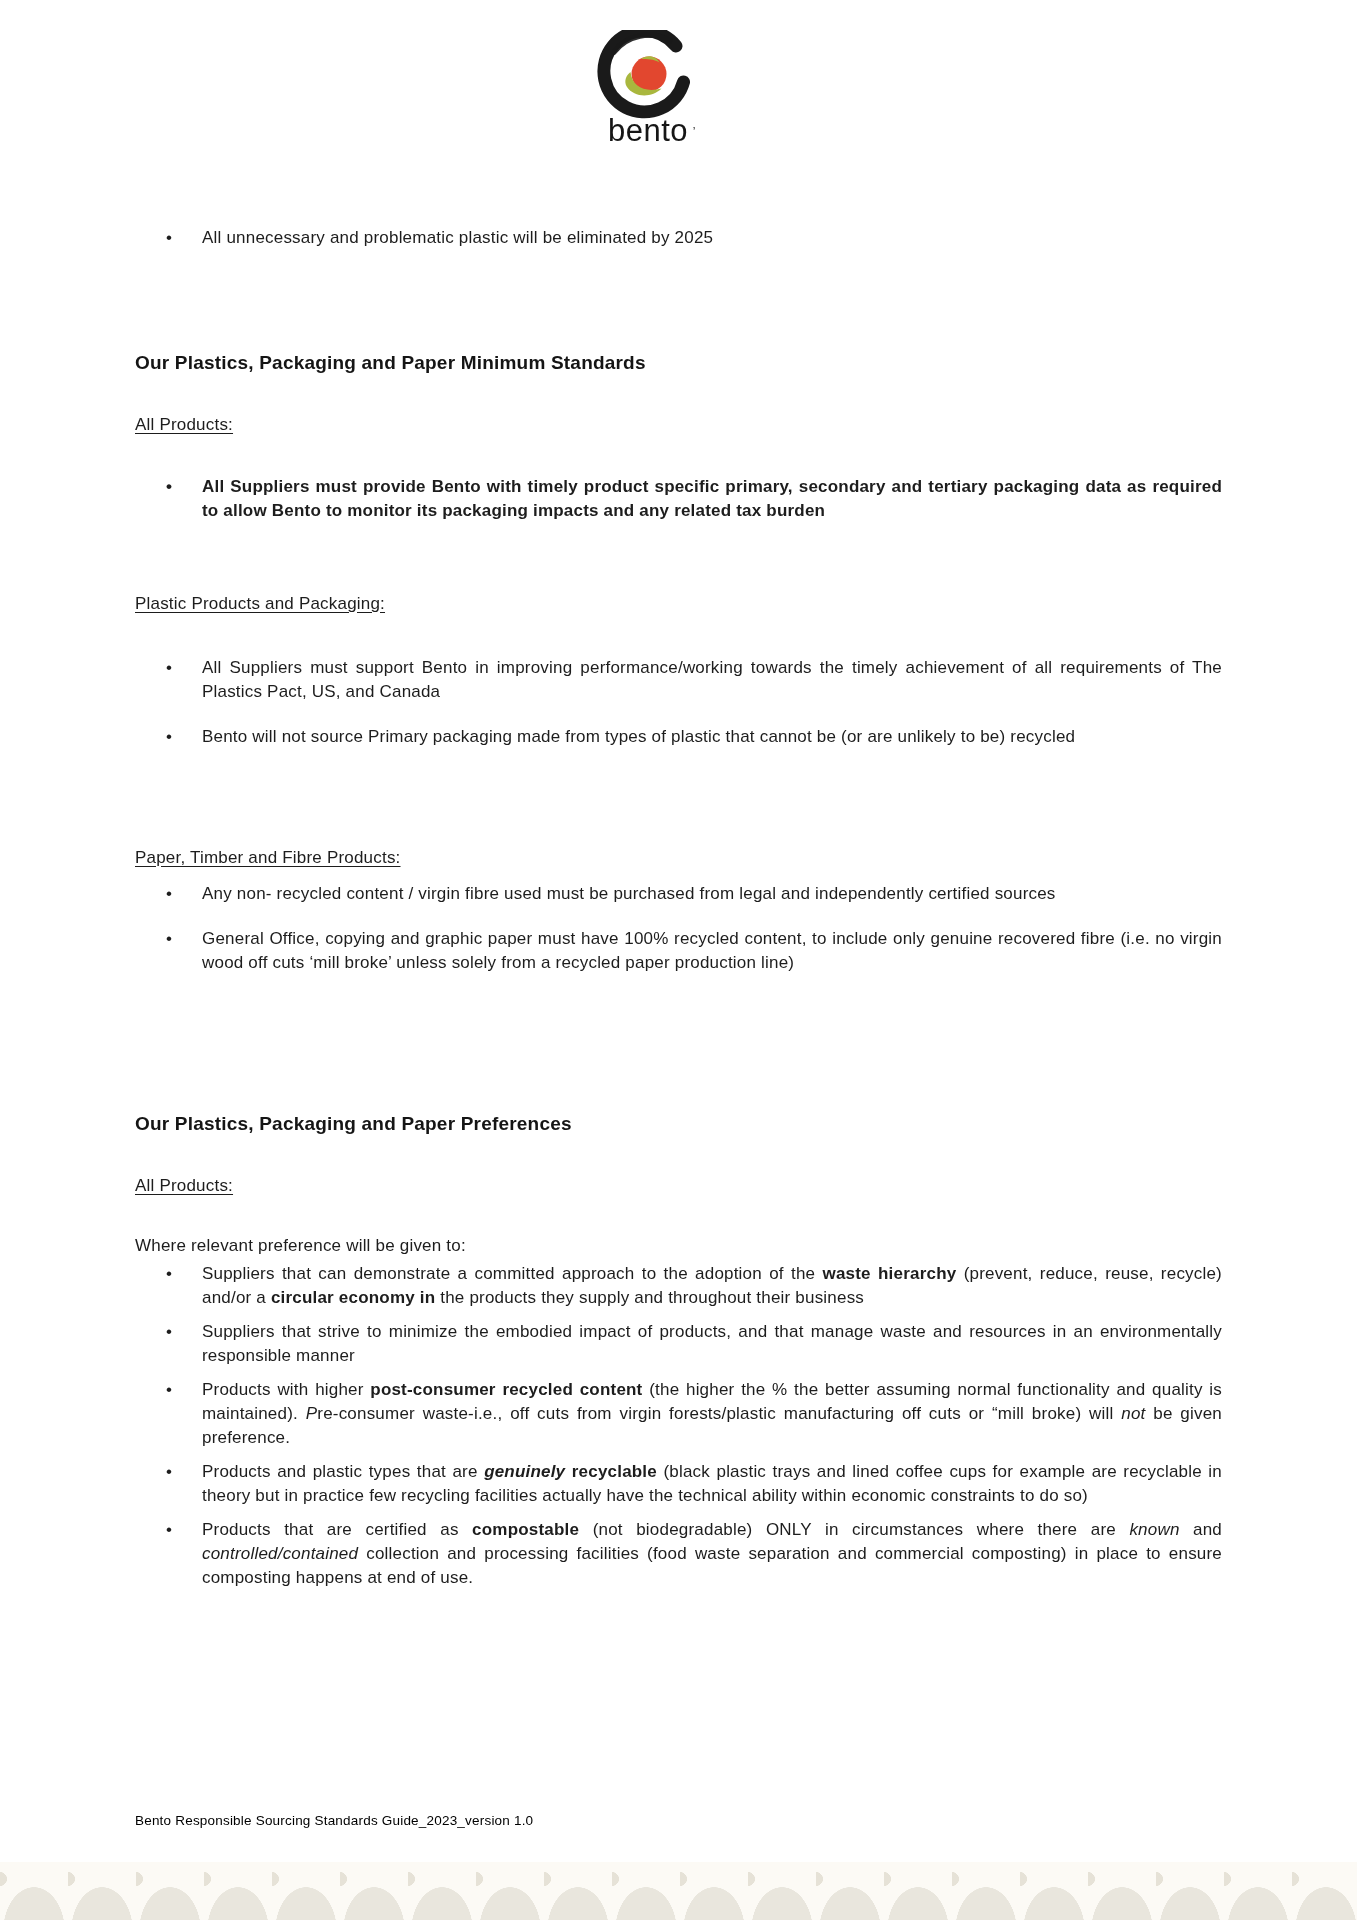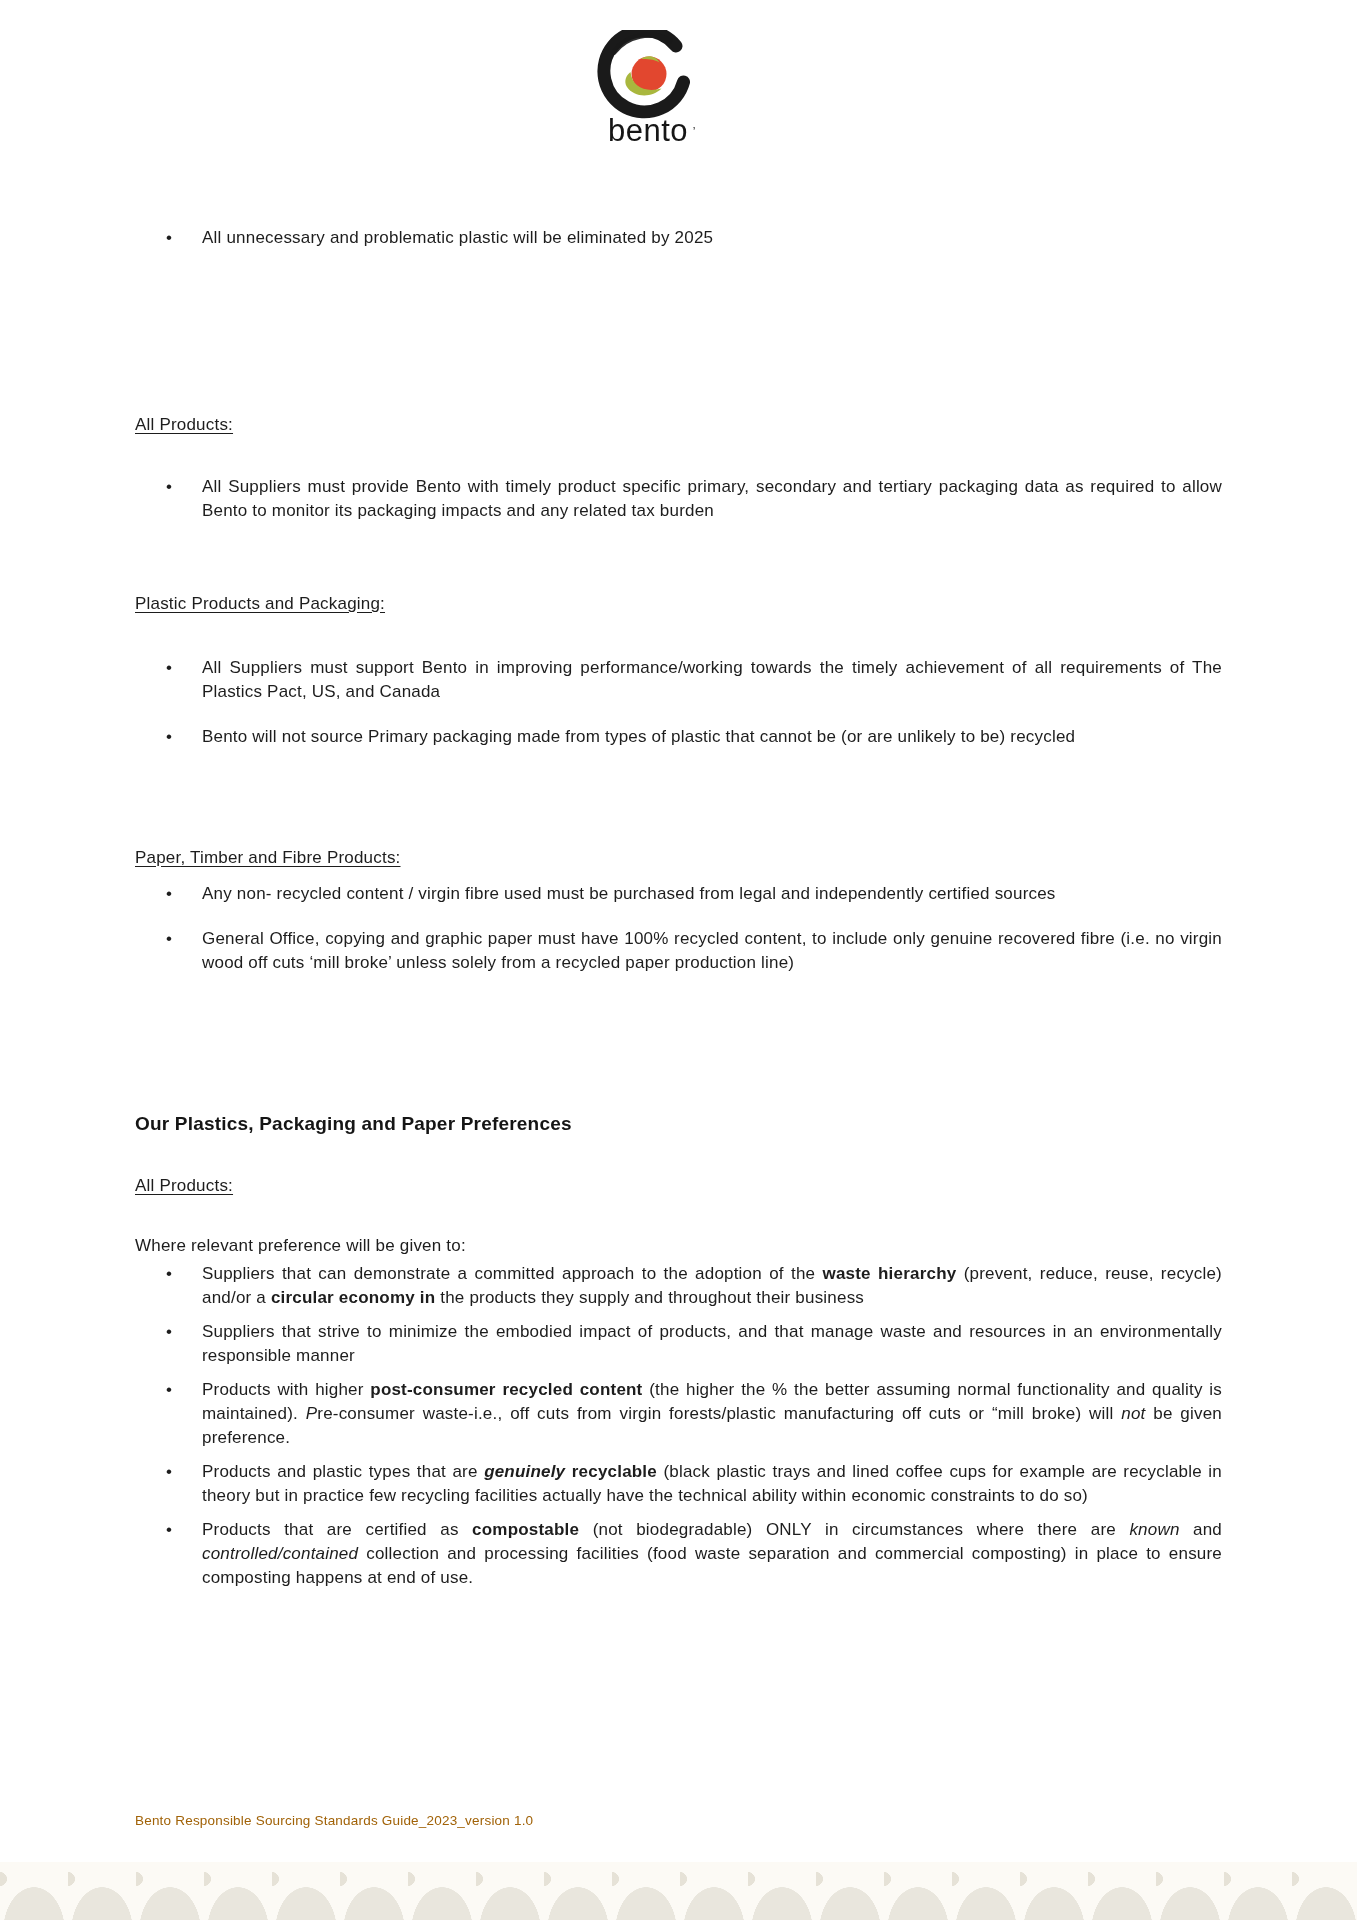--- a/index.html
+++ b/index.html
@@ -42,21 +42,21 @@
     font-size:17px;color:#1d1d1d;
   }
   ul.spaced > li + li{margin-top:38px;}
   ul.tight  > li + li{margin-top:21px;}
   ul.medium > li + li{margin-top:10px;}
   .b{font-weight:bold;}
   .i{font-style:italic;}
   
   .footer{
     position:absolute;left:135px;top:1812px;
-    font-size:13.5px;line-height:18px;color:#a16207;letter-spacing:0.2px;
+    font-size:13.5px;line-height:18px;color:#000000;letter-spacing:0.2px;
   }
   
   .band{
     position:absolute;left:0;right:0;bottom:0;height:58px;
     background-color:#fcfaf5;
     background-image:
       radial-gradient(circle 7px at 0px 17px, #e6e2d7 99%, rgba(230,226,215,0) 100%),
       radial-gradient(ellipse 31px 45px at 34px 70px, #e9e6dd 99%, rgba(233,230,221,0) 100%);
     background-size:68px 58px;
     background-repeat:repeat-x;
@@ -75,25 +75,26 @@
       <path d="M57.5 42 c 1.5 14.5 14.5 21 31 16.5 c -10 10 -27.5 9 -34.5 -1.5 c -3.5 -5.5 -1 -11.5 3.5 -15 z" fill="#a9b73e"></path>
       <path d="M68 29 c 6.5 -5 15.5 -3 18.5 3.5 c -6 -3.5 -12.5 -3.5 -18.5 -3.5 z" fill="#a9b73e"></path>
     </svg>
     <span class="wordmark"><span>bento</span><span class="tm">’</span></span>
   </div>
 
   <ul class="doc-list spaced block" style="top:226px;">
     <li><span>All unnecessary and problematic plastic will be eliminated by 2025</span></li>
   </ul>
 
+  <h2 class="doc-heading block" style="top:350px;">Our Plastics, Packaging and Paper Minimum Standards</h2>
 
   <div class="label block" style="top:413px;">
     <span>All Products:</span>
   </div>
-  <ul class="doc-list tight block" style="top:475px;">
+  <ul class="doc-list tight block" style="top:475px;font-weight:bold;">
     <li><span>All Suppliers must provide Bento with timely product specific primary, secondary and tertiary packaging data as required to allow Bento to monitor its packaging impacts and any related tax burden</span></li>
   </ul>
 
   <div class="label block" style="top:592px;">
     <span>Plastic Products and Packaging:</span>
   </div>
   <ul class="doc-list tight block" style="top:656px;">
     <li><span>All Suppliers must support Bento in improving performance/working towards the timely achievement of all requirements of The Plastics Pact, US, and Canada</span></li>
     <li><span>Bento will not source Primary packaging made from types of plastic that cannot be (or are unlikely to be) recycled</span></li>
   </ul>

